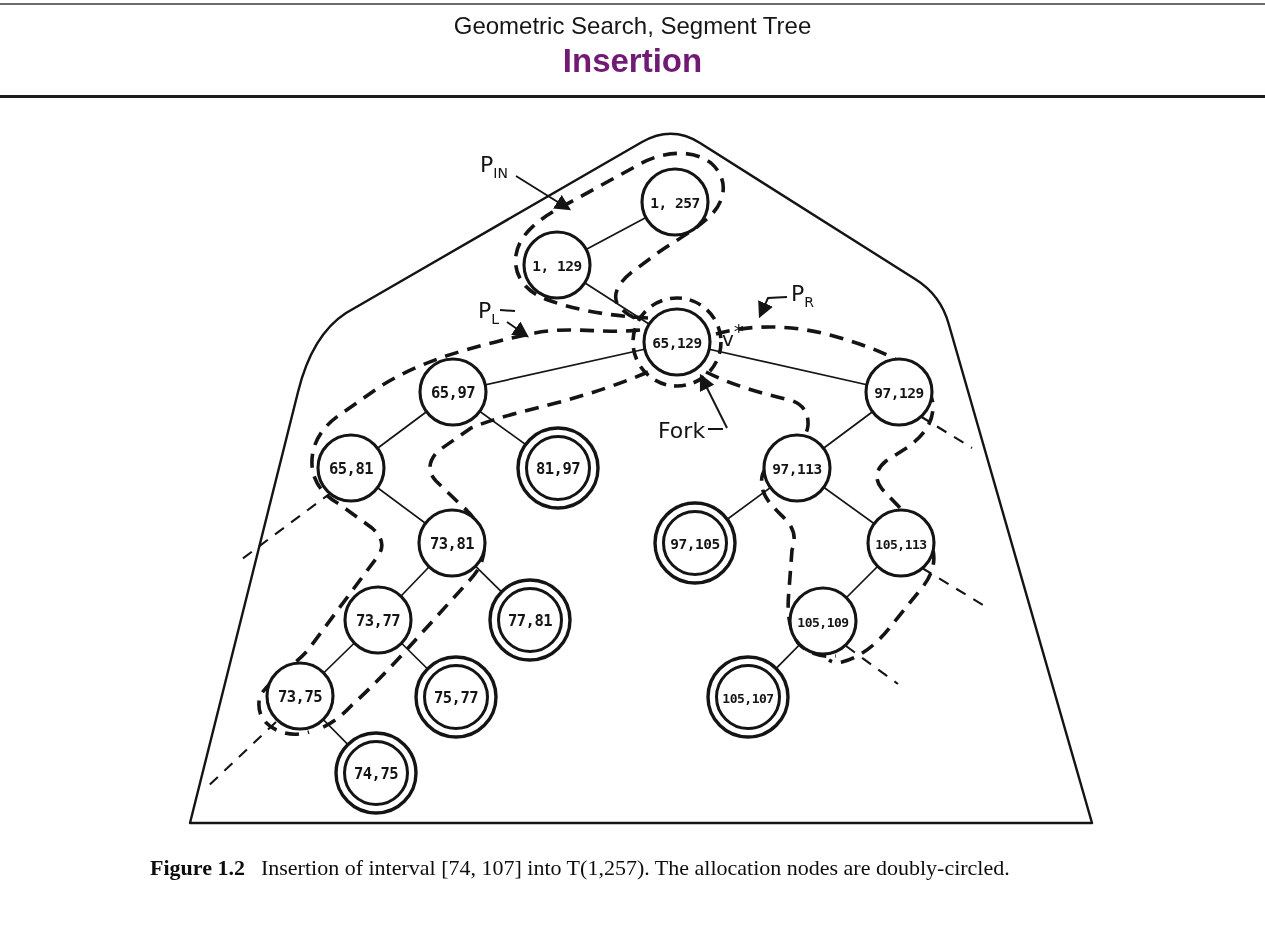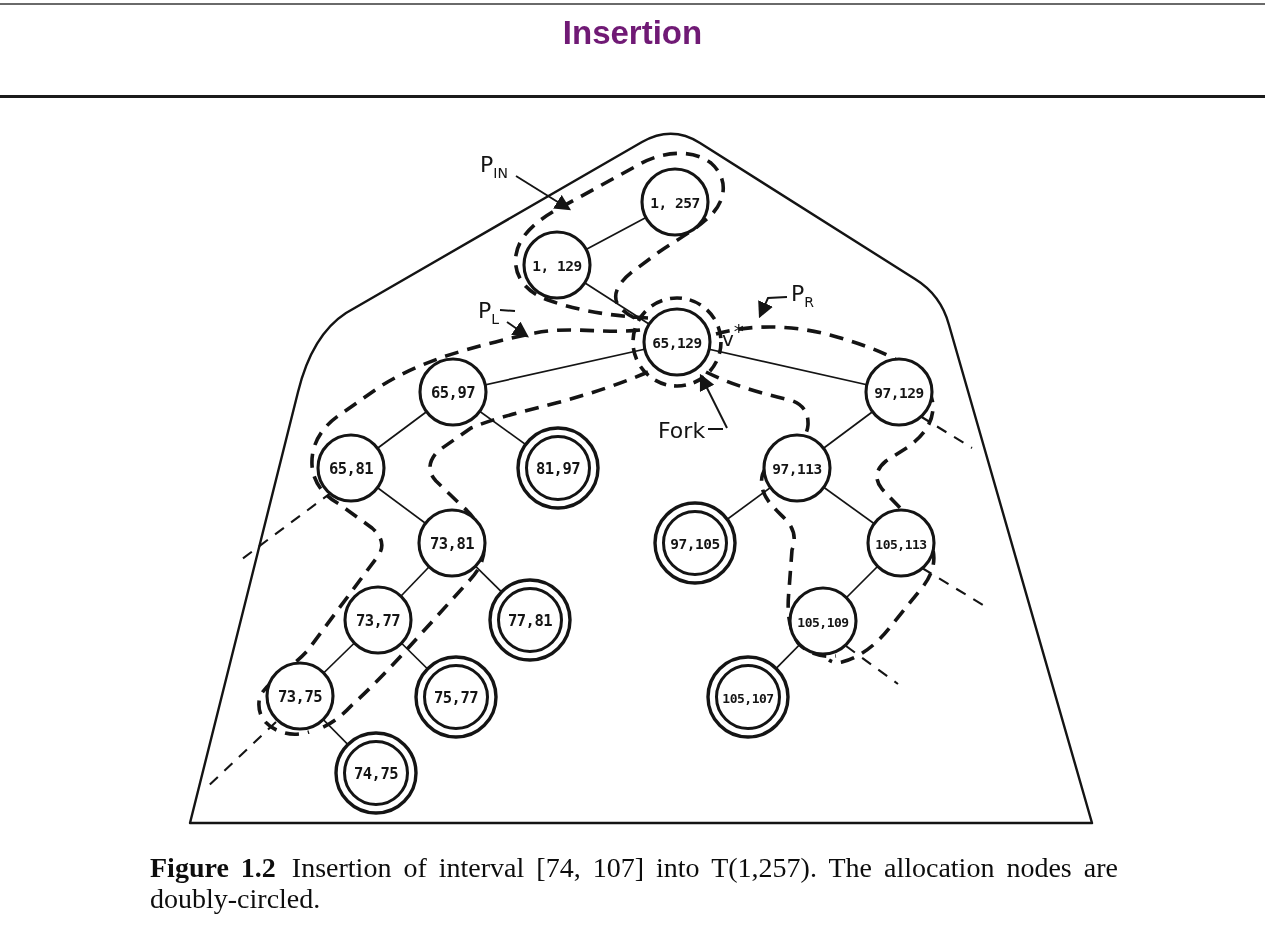--- a/index.html
+++ b/index.html
@@ -4,31 +4,32 @@
 <style>
   html,body{margin:0;padding:0;background:#ffffff;}
   body{width:1265px;height:935px;position:relative;font-family:"Liberation Sans",sans-serif;overflow:hidden;}
   .top-border{position:absolute;left:0;top:3px;width:100%;height:2px;background:#6a6a6a;}
   .hdr{position:absolute;left:0;top:12px;width:100%;text-align:center;color:#111;}
   .hdr .subtitle{font-size:24px;line-height:28px;color:#161616;}
   .hdr .title{font-size:33px;line-height:38px;font-weight:bold;color:#701a75;margin-top:2px;}
   .rule{position:absolute;left:0;top:95px;width:100%;height:3px;background:#1b1b1b;}
   #diagram-wrap{position:absolute;left:0;top:0;width:1265px;height:935px;}
   .caption{position:absolute;left:150px;top:852px;width:968px;
-           font-family:"Liberation Serif",serif;font-size:28px;line-height:31px;
+           font-family:"Liberation Serif",serif;font-size:22px;line-height:31px;
            color:#0d0d0d;text-align:justify;}
   .caption .cap-label{font-weight:bold;margin-right:16px;}
   svg text{user-select:none;}
 </style>
 </head>
 <body>
 
 <div class="top-border"></div>
 
 <div class="hdr">
+  <div class="subtitle">Geometric Search, Segment Tree</div>
   <div class="title">Insertion</div>
 </div>
 <div class="rule"></div>
 
 <div id="diagram-wrap"><svg viewBox="0 0 1265 935" width="1265" height="935">
       <defs>
         <marker id="arr" viewBox="0 0 10 10" refX="8.5" refY="5" markerWidth="8.5" markerHeight="8.5" orient="auto-start-reverse">
           <path d="M0,0 L10,5 L0,10 z" fill="#141414"></path>
         </marker>
       </defs>

